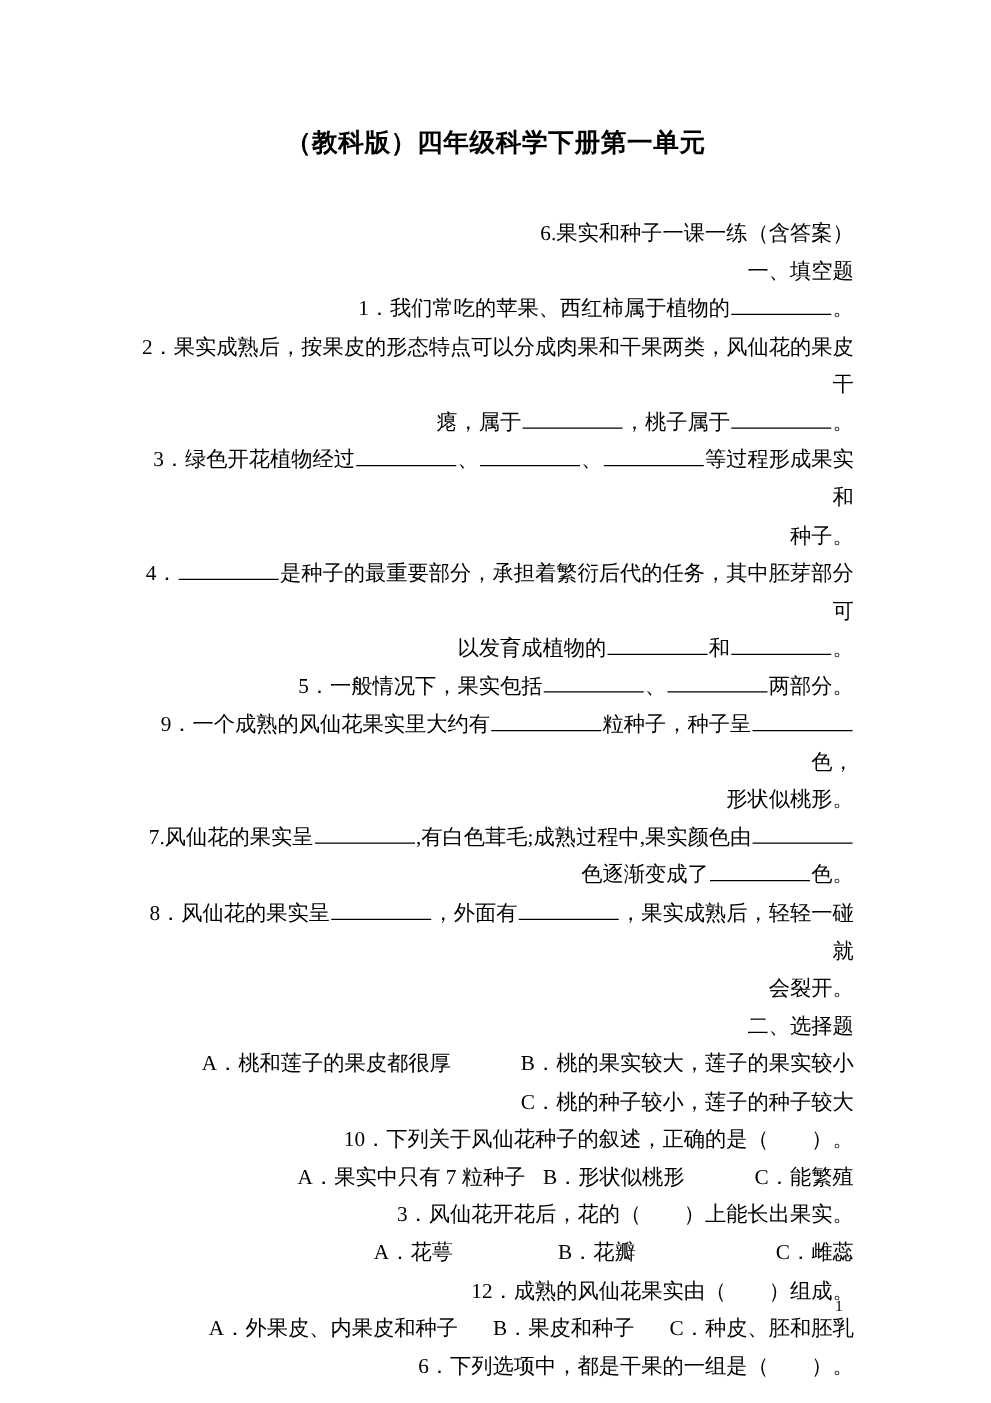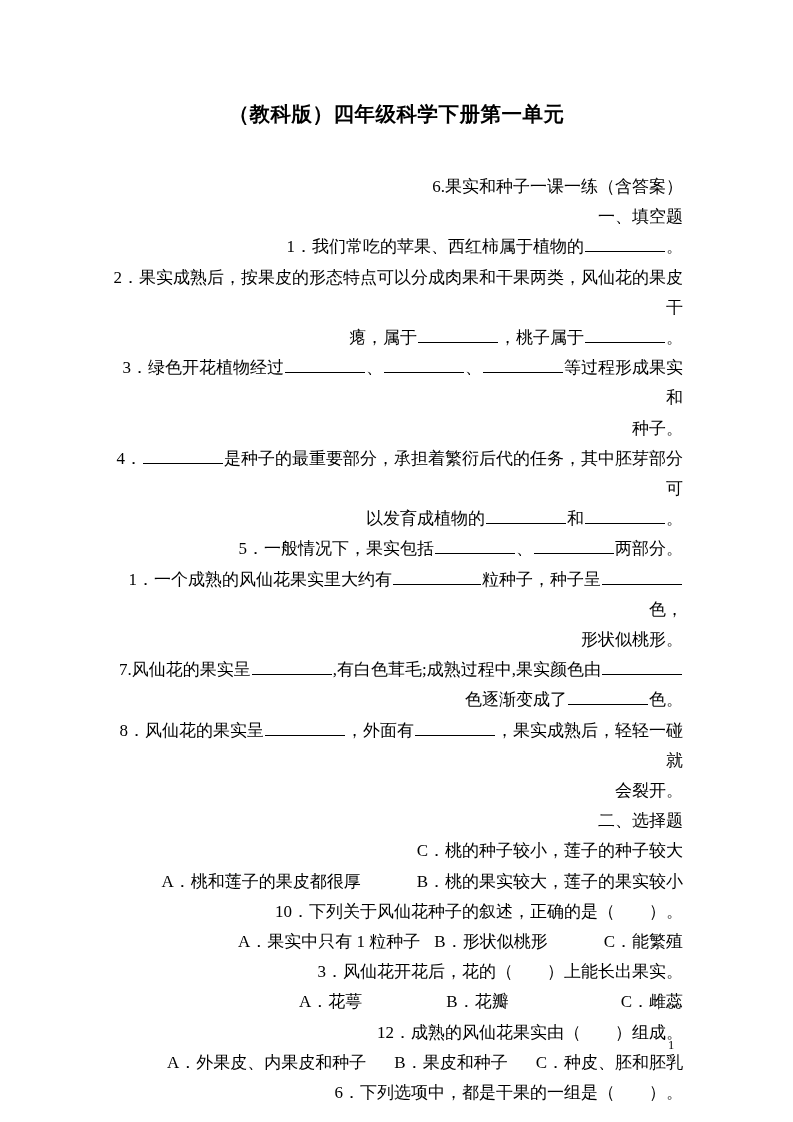--- a/index.html
+++ b/index.html
@@ -88,42 +88,42 @@
     <div class="line"><span>3．绿色开花植物经过</span><span class="blank b-lg"></span><span>、</span><span class="blank b-lg"></span><span>、</span><span class="blank b-lg"></span><span>等过程形成果实和</span></div>
 
     <div class="line"><span>种子。</span></div>
 
     <div class="line"><span>4．</span><span class="blank b-lg"></span><span>是种子的最重要部分，承担着繁衍后代的任务，其中胚芽部分可</span></div>
 
     <div class="line"><span>以发育成植物的</span><span class="blank b-lg"></span><span>和</span><span class="blank b-lg"></span><span>。</span></div>
 
     <div class="line"><span>5．一般情况下，果实包括</span><span class="blank b-lg"></span><span>、</span><span class="blank b-lg"></span><span>两部分。</span></div>
 
-    <div class="line"><span>1．一个成熟的风仙花果实里大约有</span><span class="blank b-xl"></span><span>粒种子，种子呈</span><span class="blank b-lg"></span><span>色，</span></div>
+    <div class="line"><span>9．一个成熟的风仙花果实里大约有</span><span class="blank b-xl"></span><span>粒种子，种子呈</span><span class="blank b-lg"></span><span>色，</span></div>
 
     <div class="line"><span>形状似桃形。</span></div>
 
     <div class="line"><span>7.风仙花的果实呈</span><span class="blank b-lg"></span><span>,有白色茸毛;成熟过程中,果实颜色由</span><span class="blank b-lg"></span></div>
 
     <div class="line"><span>色逐渐变成了</span><span class="blank b-lg"></span><span>色。</span></div>
 
     <div class="line"><span>8．风仙花的果实呈</span><span class="blank b-lg"></span><span>，外面有</span><span class="blank b-lg"></span><span>，果实成熟后，轻轻一碰就</span></div>
 
     <div class="line"><span>会裂开。</span></div>
 
     <div class="line"><span>二、选择题</span></div>
 
 
+    <div class="line"><span>A．桃和莲子的果皮都很厚</span><span class="sp-4"></span><span>B．桃的果实较大，莲子的果实较小</span></div>
+
     <div class="line"><span>C．桃的种子较小，莲子的种子较大</span></div>
-
-    <div class="line"><span>A．桃和莲子的果皮都很厚</span><span class="sp-4"></span><span>B．桃的果实较大，莲子的果实较小</span></div>
 
     <div class="line"><span>10．下列关于风仙花种子的叙述，正确的是（　　）。</span></div>
 
-    <div class="line"><span>A．果实中只有 1 粒种子</span><span class="sp-1"></span><span>B．形状似桃形</span><span class="sp-4"></span><span>C．能繁殖</span></div>
+    <div class="line"><span>A．果实中只有 7 粒种子</span><span class="sp-1"></span><span>B．形状似桃形</span><span class="sp-4"></span><span>C．能繁殖</span></div>
 
     <div class="line"><span>3．风仙花开花后，花的（　　）上能长出果实。</span></div>
 
     <div class="line"><span>A．花萼</span><span class="sp-6"></span><span>B．花瓣</span><span class="sp-6"></span><span class="sp-2"></span><span>C．雌蕊</span></div>
 
     <div class="line"><span>12．成熟的风仙花果实由（　　）组成。</span></div>
 
     <div class="line"><span>A．外果皮、内果皮和种子</span><span class="sp-2"></span><span>B．果皮和种子</span><span class="sp-2"></span><span>C．种皮、胚和胚乳</span></div>
 
     <div class="line"><span>6．下列选项中，都是干果的一组是（　　）。</span></div>

